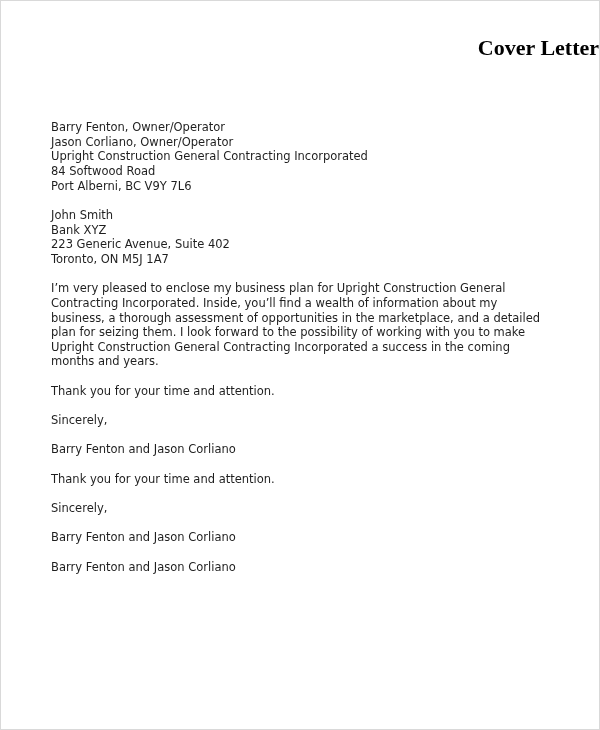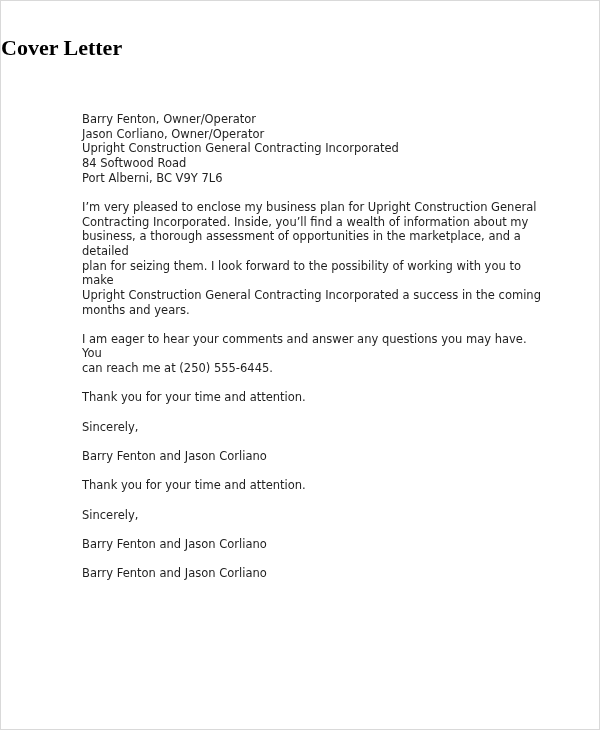--- a/index.html
+++ b/index.html
@@ -12,61 +12,62 @@
     width: 600px;
     height: 730px;
     box-sizing: border-box;
     background: #ffffff;
     border: 1px solid #d9d9d9;
     overflow: hidden;
     font-family: "DejaVu Sans", "Liberation Sans", sans-serif;
     color: #1f1f1f;
   }
   .doc-title {
-    margin: 33px 0 8px 0;
-    text-align: left;
+    margin: 33px 0 16px 0;
+    text-align: right;
     font-family: "Liberation Serif", "DejaVu Serif", serif;
     font-weight: bold;
     font-size: 22px;
     line-height: 27px;
     color: #000000;
   }
   .letter {
     padding: 43px 50px 0 50px;
     font-size: 11.5px;
     line-height: 14.65px;
-    margin-left: 31px;
   }
   .block {
     white-space: pre-line;
     margin: 0 0 14.65px 0;
   }
   .block:last-child {
     margin-bottom: 0;
   }
 </style>
 </head>
 <body>
 
 <div class="page">
   <h1 class="doc-title">Cover Letter</h1>
   <div class="letter">
     <div class="block">Barry Fenton, Owner/Operator
 Jason Corliano, Owner/Operator
 Upright Construction General Contracting Incorporated
 84 Softwood Road
 Port Alberni, BC V9Y 7L6</div>
+    <div class="block">John Smith
+Bank XYZ
+223 Generic Avenue, Suite 402
+Toronto, ON M5J 1A7</div>
     <div class="block">I’m very pleased to enclose my business plan for Upright Construction General
 Contracting Incorporated. Inside, you’ll find a wealth of information about my
 business, a thorough assessment of opportunities in the marketplace, and a detailed
 plan for seizing them. I look forward to the possibility of working with you to make
 Upright Construction General Contracting Incorporated a success in the coming
 months and years.</div>
-    <div class="block">I am eager to hear your comments and answer any questions you may have. You
-can reach me at (250) 555-6445.</div>
     <div class="block">Thank you for your time and attention.</div>
     <div class="block">Sincerely,</div>
     <div class="block">Barry Fenton and Jason Corliano</div>
     <div class="block">Thank you for your time and attention.</div>
     <div class="block">Sincerely,</div>
     <div class="block">Barry Fenton and Jason Corliano</div>
     <div class="block">Barry Fenton and Jason Corliano</div>
   </div>
 </div>
 

